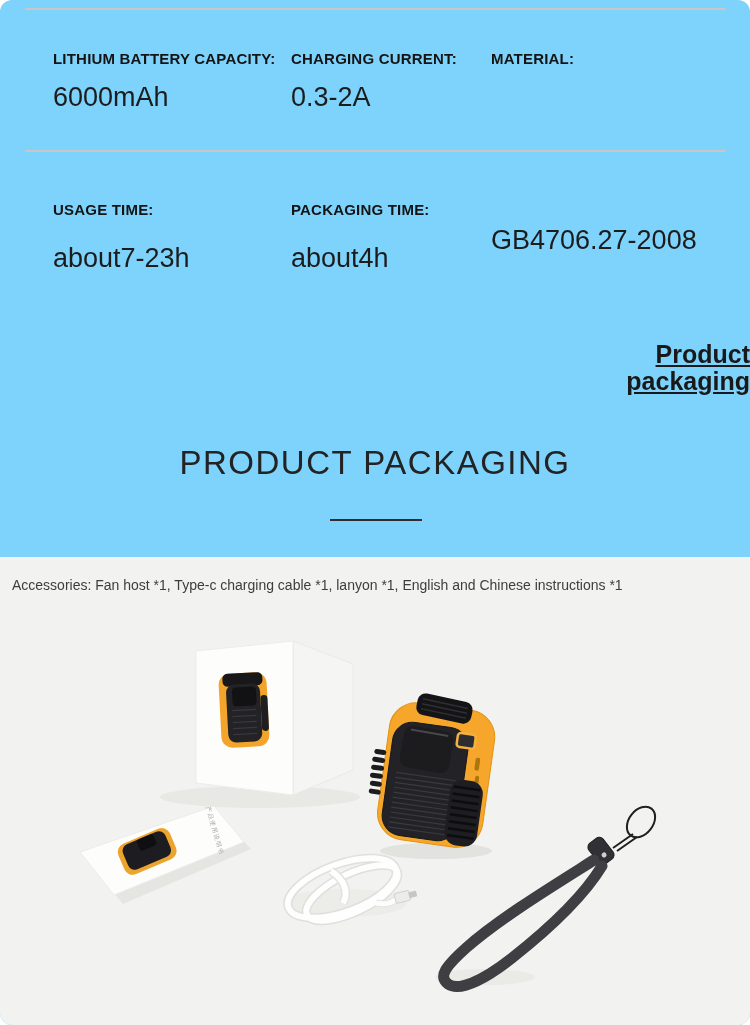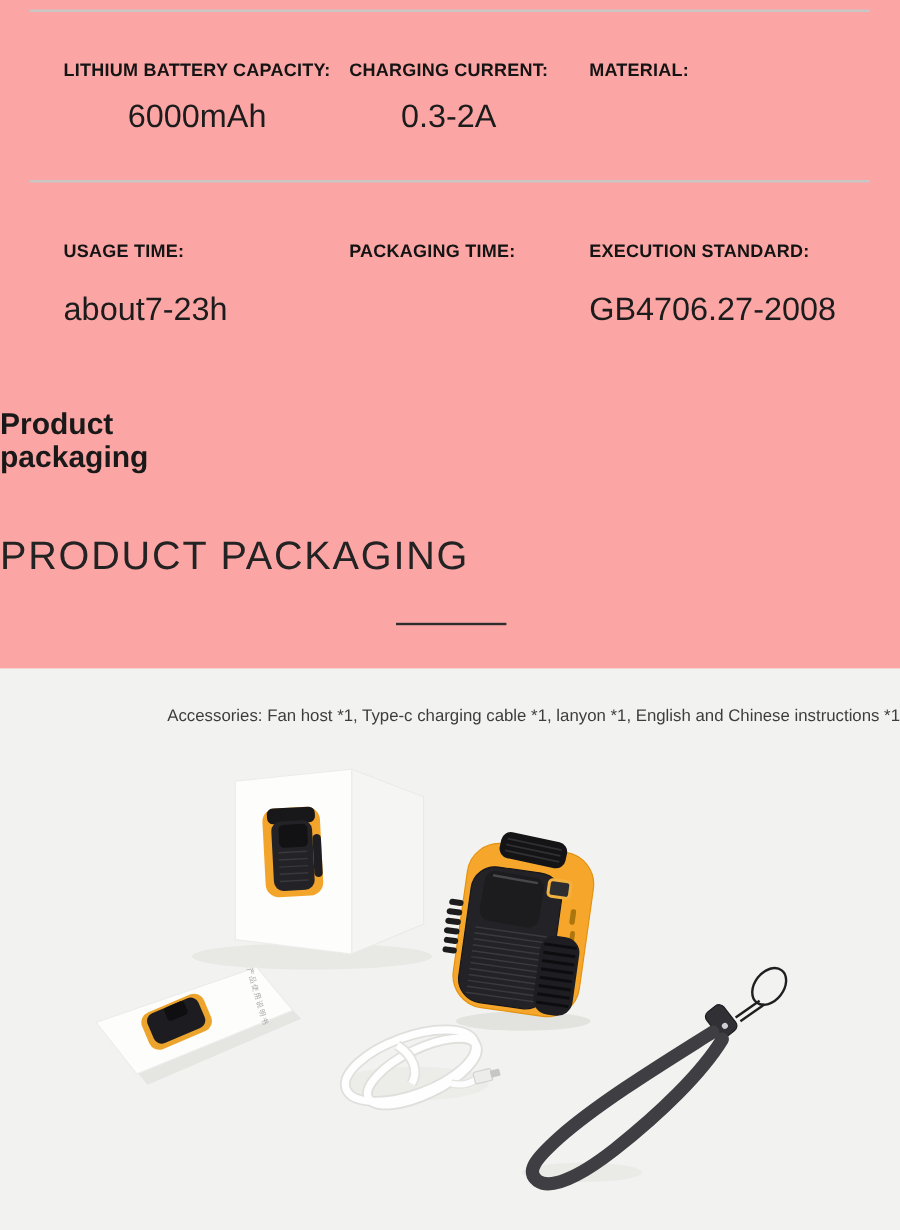--- a/index.html
+++ b/index.html
@@ -1,38 +1,38 @@
 <!DOCTYPE html>
 <html><head>
 <meta charset="utf-8">
 <style>
   html,body{margin:0;padding:0;background:#ffffff;}
-  .page{position:relative;width:750px;height:1025px;background:#fca5a5;overflow:hidden;
-        font-family:"Liberation Sans",sans-serif;color:#1b1b1b;}
+  .page{position:relative;width:750px;height:1025px;background:#7dd3fc;overflow:hidden;
+        font-family:"Liberation Sans",sans-serif;color:#1b1b1b;border-radius:12px;}
   .rule{position:absolute;left:25px;width:700px;height:2px;background:#c7c7c5;}
   .rule-top{top:8px;}
   .rule-mid{top:150px;}
   .spec-col{position:absolute;}
   .r1{top:50px;}
   .r2{top:201px;}
   .c1{left:53px;}
   .c2{left:291px;}
   .c3{left:491px;}
   .spec-label{font-weight:bold;font-size:15px;letter-spacing:.2px;color:#141414;line-height:18px;}
-  .r1 .spec-value{margin-top:14px;text-align:center;}
+  .r1 .spec-value{margin-top:14px;}
   .r2 .spec-value{margin-top:23px;}
   .spec-value{font-size:27px;line-height:31px;color:#1c1c1c;}
   .r2 .spec-value{line-height:32px;}
-  .subtitle{position:absolute;top:341px;left:0;width:750px;text-align:left;
-            font-size:25px;font-weight:bold;line-height:27px;color:#191919;}
-  .big-title{position:absolute;top:444px;left:0;width:750px;margin:0;
+  .subtitle{position:absolute;top:341px;left:0;width:750px;text-align:right;
+            font-size:25px;font-weight:bold;line-height:27px;color:#191919;text-decoration:underline;}
+  .big-title{position:absolute;top:444px;left:0;width:750px;margin:0;text-align:center;
              font-size:33px;font-weight:400;letter-spacing:1.5px;color:#232323;}
   .title-underline{position:absolute;top:519px;left:330px;width:92px;height:2px;background:#2e2e2e;}
   .gray-section{position:absolute;top:557px;left:0;width:750px;height:468px;background:#f2f2f0;}
-  .accessories{margin:0;padding-top:31px;text-align:right;font-size:14px;color:#3d3d3d;}
+  .accessories{margin:12px;padding-top:8px;text-align:left;font-size:14px;color:#3d3d3d;}
   .photo-svg{position:absolute;top:43px;left:0;}
 </style>
 </head>
 <body>
 
 <div class="page">
 
   <div class="rule rule-top"></div>
 
   <section>
@@ -53,23 +53,23 @@
 
   <div class="rule rule-mid"></div>
 
   <section>
     <div class="spec-col r2 c1">
       <div class="spec-label">USAGE TIME:</div>
       <div class="spec-value">about7-23h</div>
     </div>
     <div class="spec-col r2 c2">
       <div class="spec-label">PACKAGING TIME:</div>
+      <div class="spec-value">about4h</div>
     </div>
     <div class="spec-col r2 c3">
-      <div class="spec-label">EXECUTION STANDARD:</div>
       <div class="spec-value">
         <div>GB4706.27-2008</div>
       </div>
     </div>
   </section>
 
   <div class="subtitle">
     <div>Product</div>
     <div>packaging</div>
   </div>

